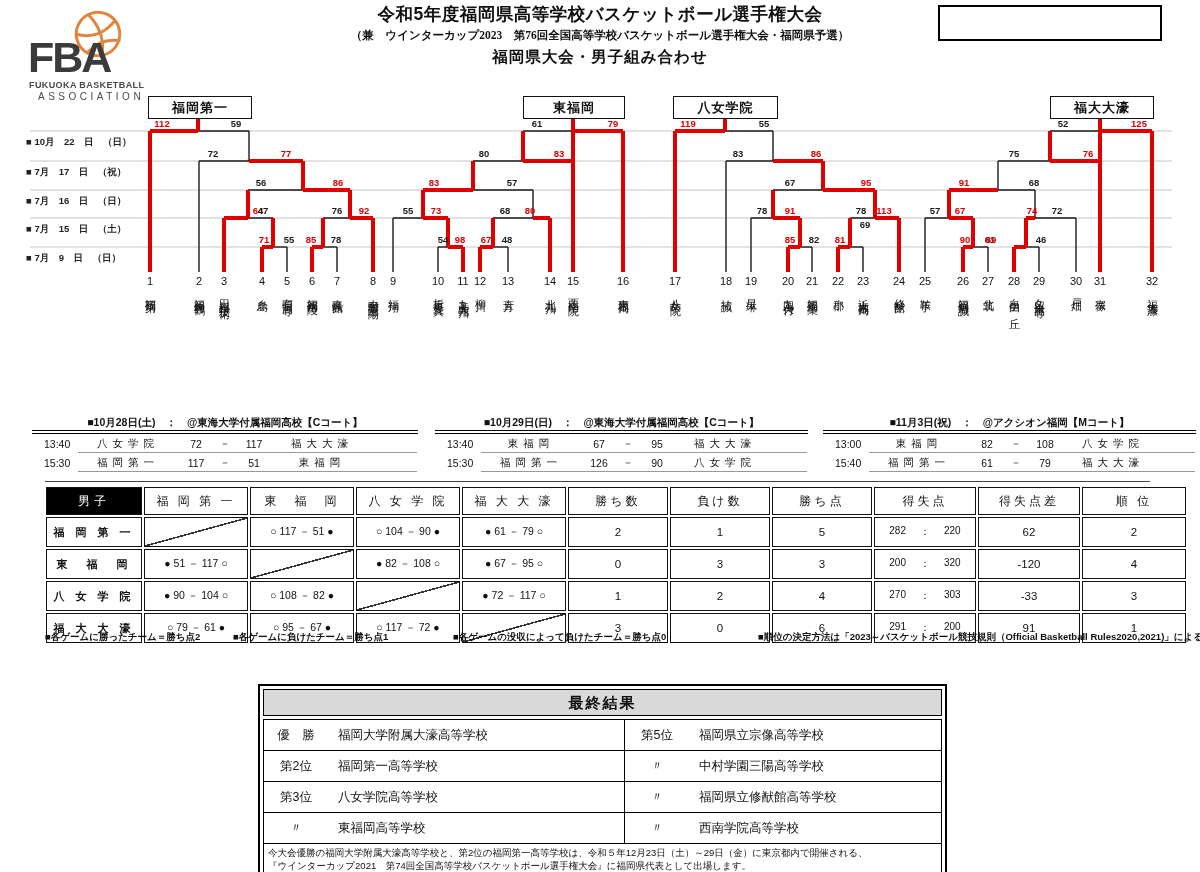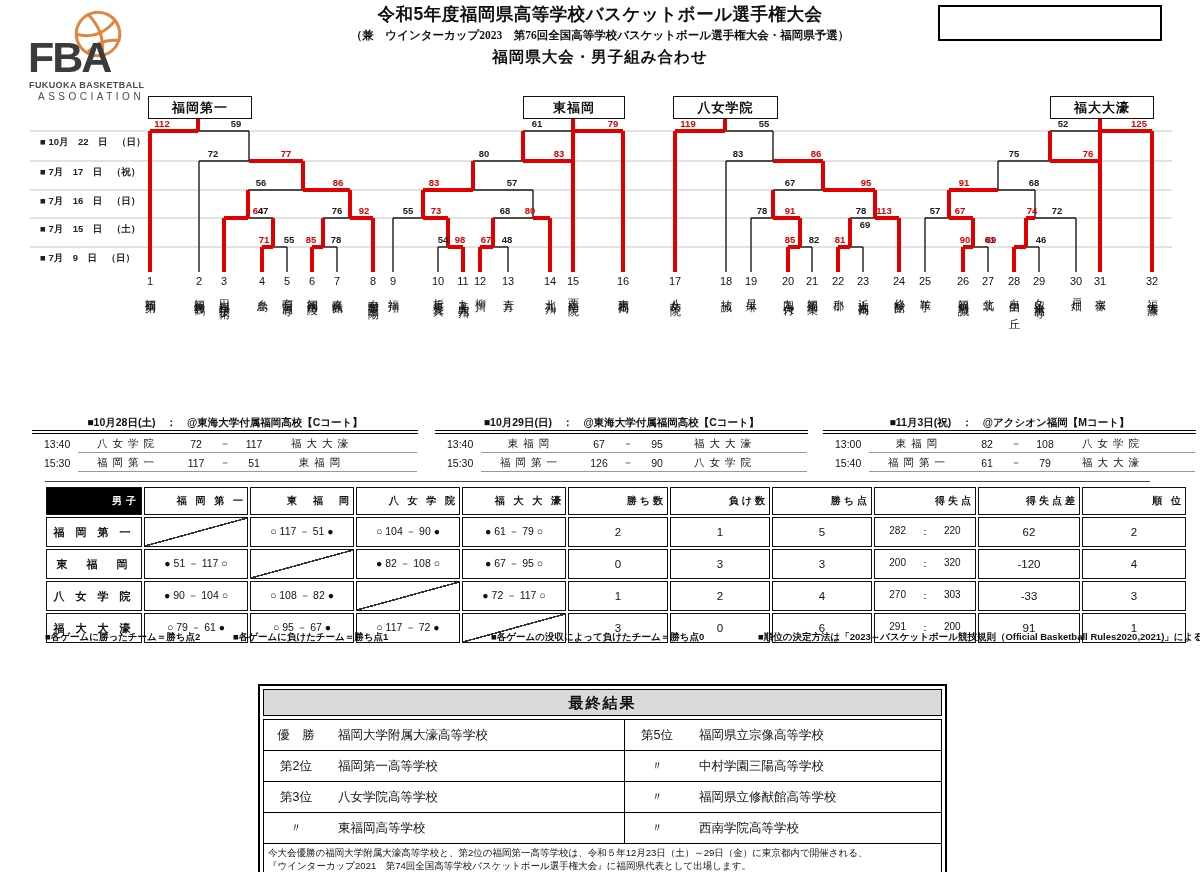--- a/index.html
+++ b/index.html
@@ -16,42 +16,42 @@
   #titles{position:absolute;left:0;top:0;width:1200px;text-align:center;}
   .t1{margin-top:2px;font-size:17.5px;font-weight:bold;letter-spacing:.5px;}
   .t2{margin-top:2px;font-size:11.5px;font-weight:bold;font-family:Liberation Serif, serif;}
   .t3{margin-top:4px;font-size:15.5px;font-weight:bold;letter-spacing:1px;}
   #corner-box{position:absolute;left:938px;top:5px;width:220px;height:32px;border:2.5px solid #000;background:#fff;}
   
   #bracket{position:absolute;left:0;top:0;width:1200px;height:430px;}
   #bk-svg{position:absolute;left:0;top:0;}
   .seed-box{position:absolute;height:21px;border:1.5px solid #111;background:#fff;
             font-size:13px;font-weight:bold;text-align:center;line-height:21px;letter-spacing:1px;}
-  .round-date{position:absolute;left:40px;font-size:9.5px;font-weight:bold;white-space:pre;color:#222;}
+  .round-date{position:absolute;left:26px;font-size:9.5px;font-weight:bold;white-space:pre;color:#222;}
   .score{position:absolute;transform:translate(-50%,-50%);font-size:9.5px;font-weight:bold;line-height:1;}
   .score.win{color:#dd0000;} .score.lose{color:#1a1a1a;}
   .team{position:absolute;width:22px;text-align:center;}
   .team .no{font-size:11px;line-height:1.1;}
   .team .nm{writing-mode:vertical-rl;text-orientation:upright;font-size:11px;line-height:1;
             letter-spacing:2px;margin:3px auto 0;}
   
   .pbox{position:absolute;top:415px;height:66px;}
   .pbox-h{height:15px;line-height:15px;border-bottom:4px double #000;font-size:10.5px;
           font-weight:bold;text-align:center;white-space:pre;}
   .game{position:relative;display:flex;align-items:center;height:18px;margin-top:1px;font-size:10.5px;}
   .game:after{content:"";position:absolute;left:46px;right:1px;bottom:0;border-bottom:1px solid #999;}
   .g-time{width:46px;padding-left:12px;box-sizing:border-box;}
   .g-team{width:100px;text-align:center;letter-spacing:5px;white-space:nowrap;}
   .g-sc{width:36px;text-align:center;}
   .g-dash{width:22px;text-align:center;}
   
   #league-line{position:absolute;left:45px;top:481px;width:1105px;border-top:1.5px solid #444;}
   #league{position:absolute;left:44px;top:485px;border-collapse:separate;border-spacing:2px;}
   #league td{border:1.4px solid #111;text-align:center;vertical-align:middle;background:#fff;}
-  #league td.hd{height:24px;font-size:10px;font-weight:bold;letter-spacing:3px;white-space:nowrap;text-align:right;}
+  #league td.hd{height:24px;font-size:12px;font-weight:normal;letter-spacing:3px;white-space:nowrap;}
   #league td.corner{background:#000;color:#fff;letter-spacing:4px;}
   #league td.teamname{font-size:11px;font-weight:bold;letter-spacing:4px;}
   #league td.res{height:26px;font-size:10.5px;white-space:pre;margin-left:26px;}
   #league td.stat{font-size:11.5px;}
   #league td.pfpa{font-size:10px;}
   #league td.pfpa .wrap{display:flex;justify-content:center;gap:14px;}
   #league td.diag{background:linear-gradient(to bottom right,#fff calc(50% - .8px),#333 calc(50% - .8px),#333 calc(50% + .8px),#fff calc(50% + .8px));}
   
   .note{position:absolute;top:631px;font-size:9.5px;font-weight:bold;white-space:nowrap;}
   
@@ -567,21 +567,21 @@
           </td>
           <td class="stat">91</td>
           <td class="stat">1</td>
         </tr>
       </tbody>
     </table>
 
   <div id="notes">
       <span class="note" style="left: 45px;">■各ゲームに勝ったチーム＝勝ち点2</span>
       <span class="note" style="left: 233px;">■各ゲームに負けたチーム＝勝ち点1</span>
-      <span class="note" style="left: 453px; margin-left: 38px;">■各ゲームの没収によって負けたチーム＝勝ち点0</span>
+      <span class="note" style="left: 453px;">■各ゲームの没収によって負けたチーム＝勝ち点0</span>
       <span class="note" style="left: 758px;">■順位の決定方法は「2023～バスケットボール競技規則（Official Basketball Rules2020,2021)」による。</span>
     </div>
 
   <div id="final">
     <div id="final-h">最終結果</div>
     <div id="final-rows">
         <div class="frow">
           <div class="fcell l">
             <span class="frank">優　勝</span>
             <span class="fschool">福岡大学附属大濠高等学校</span>

